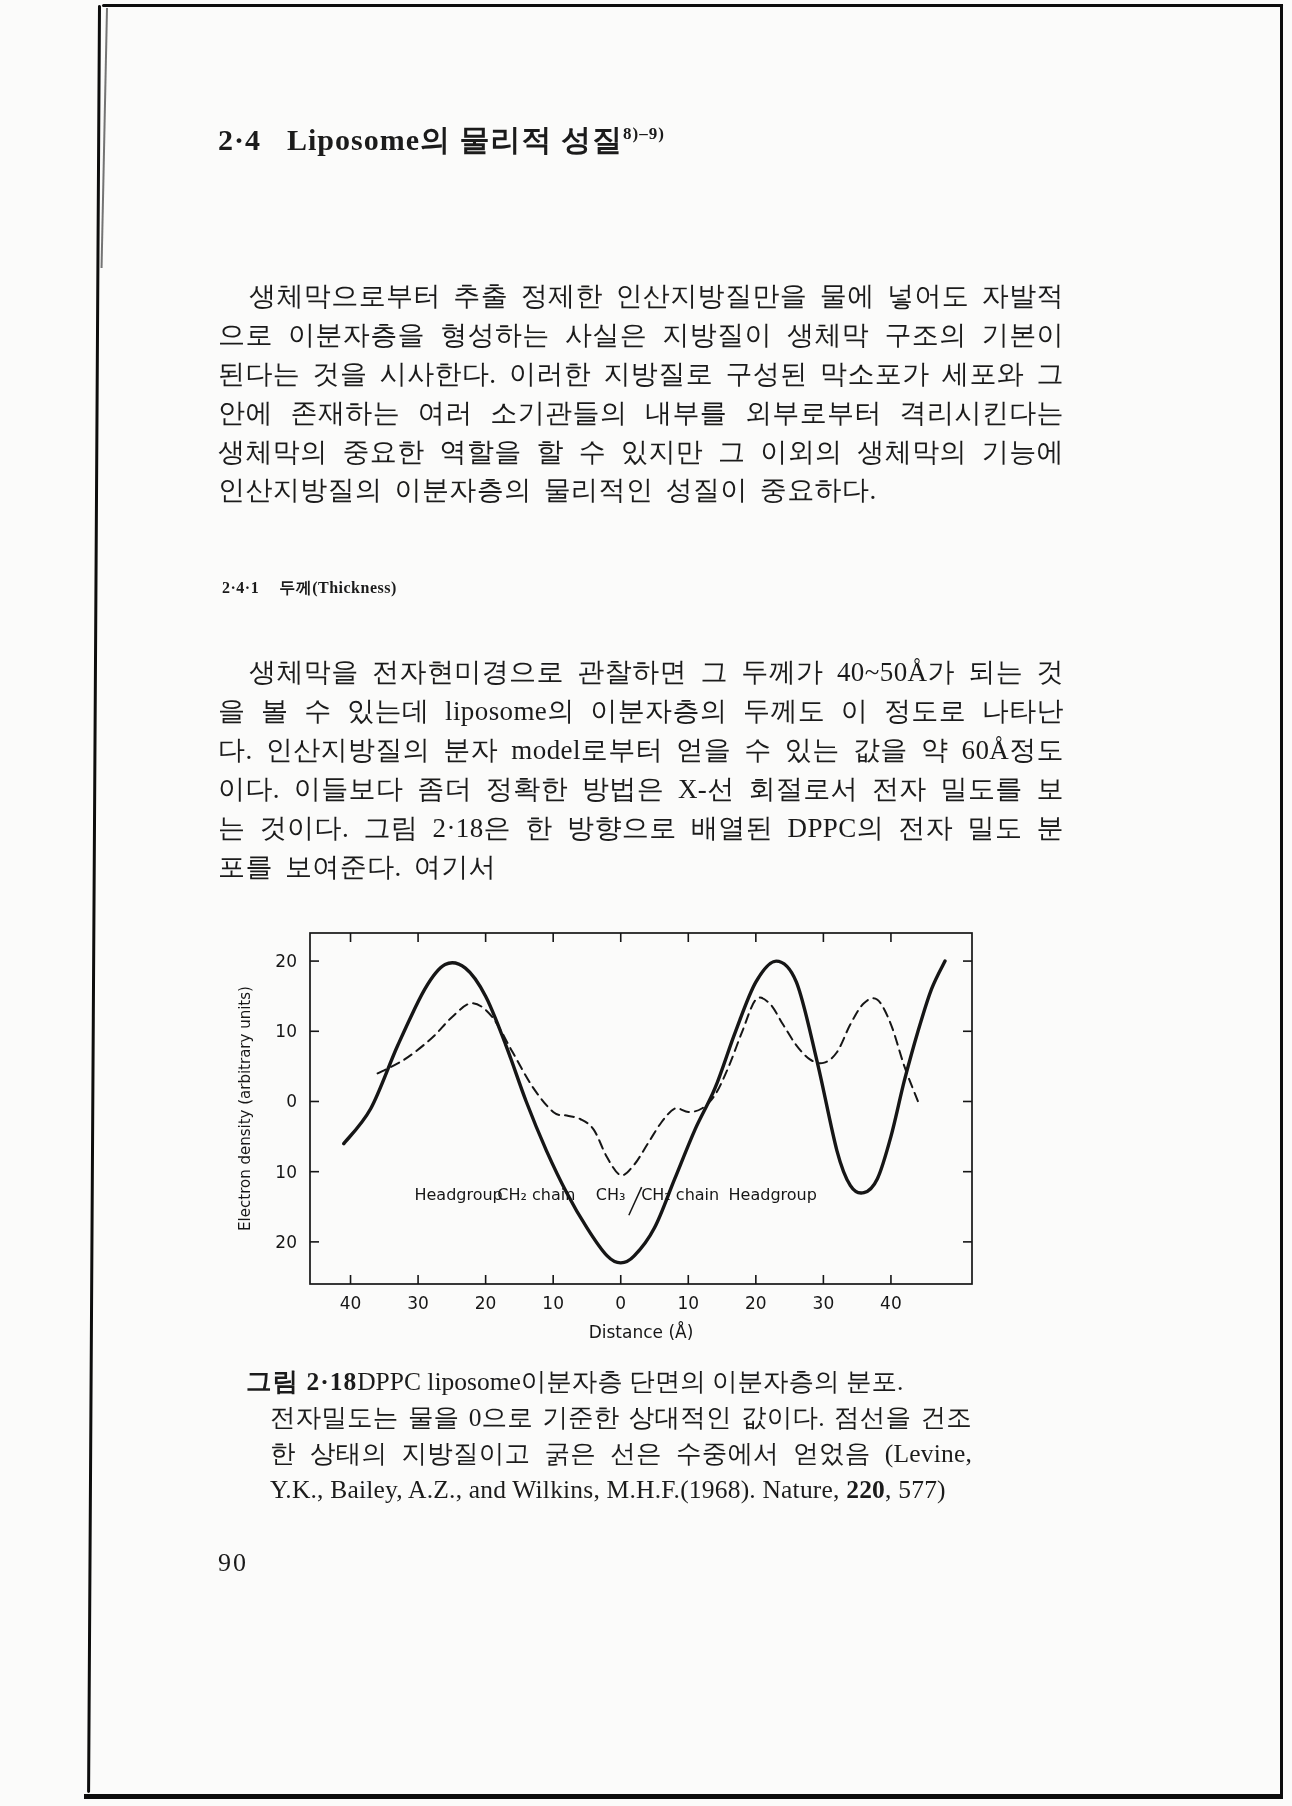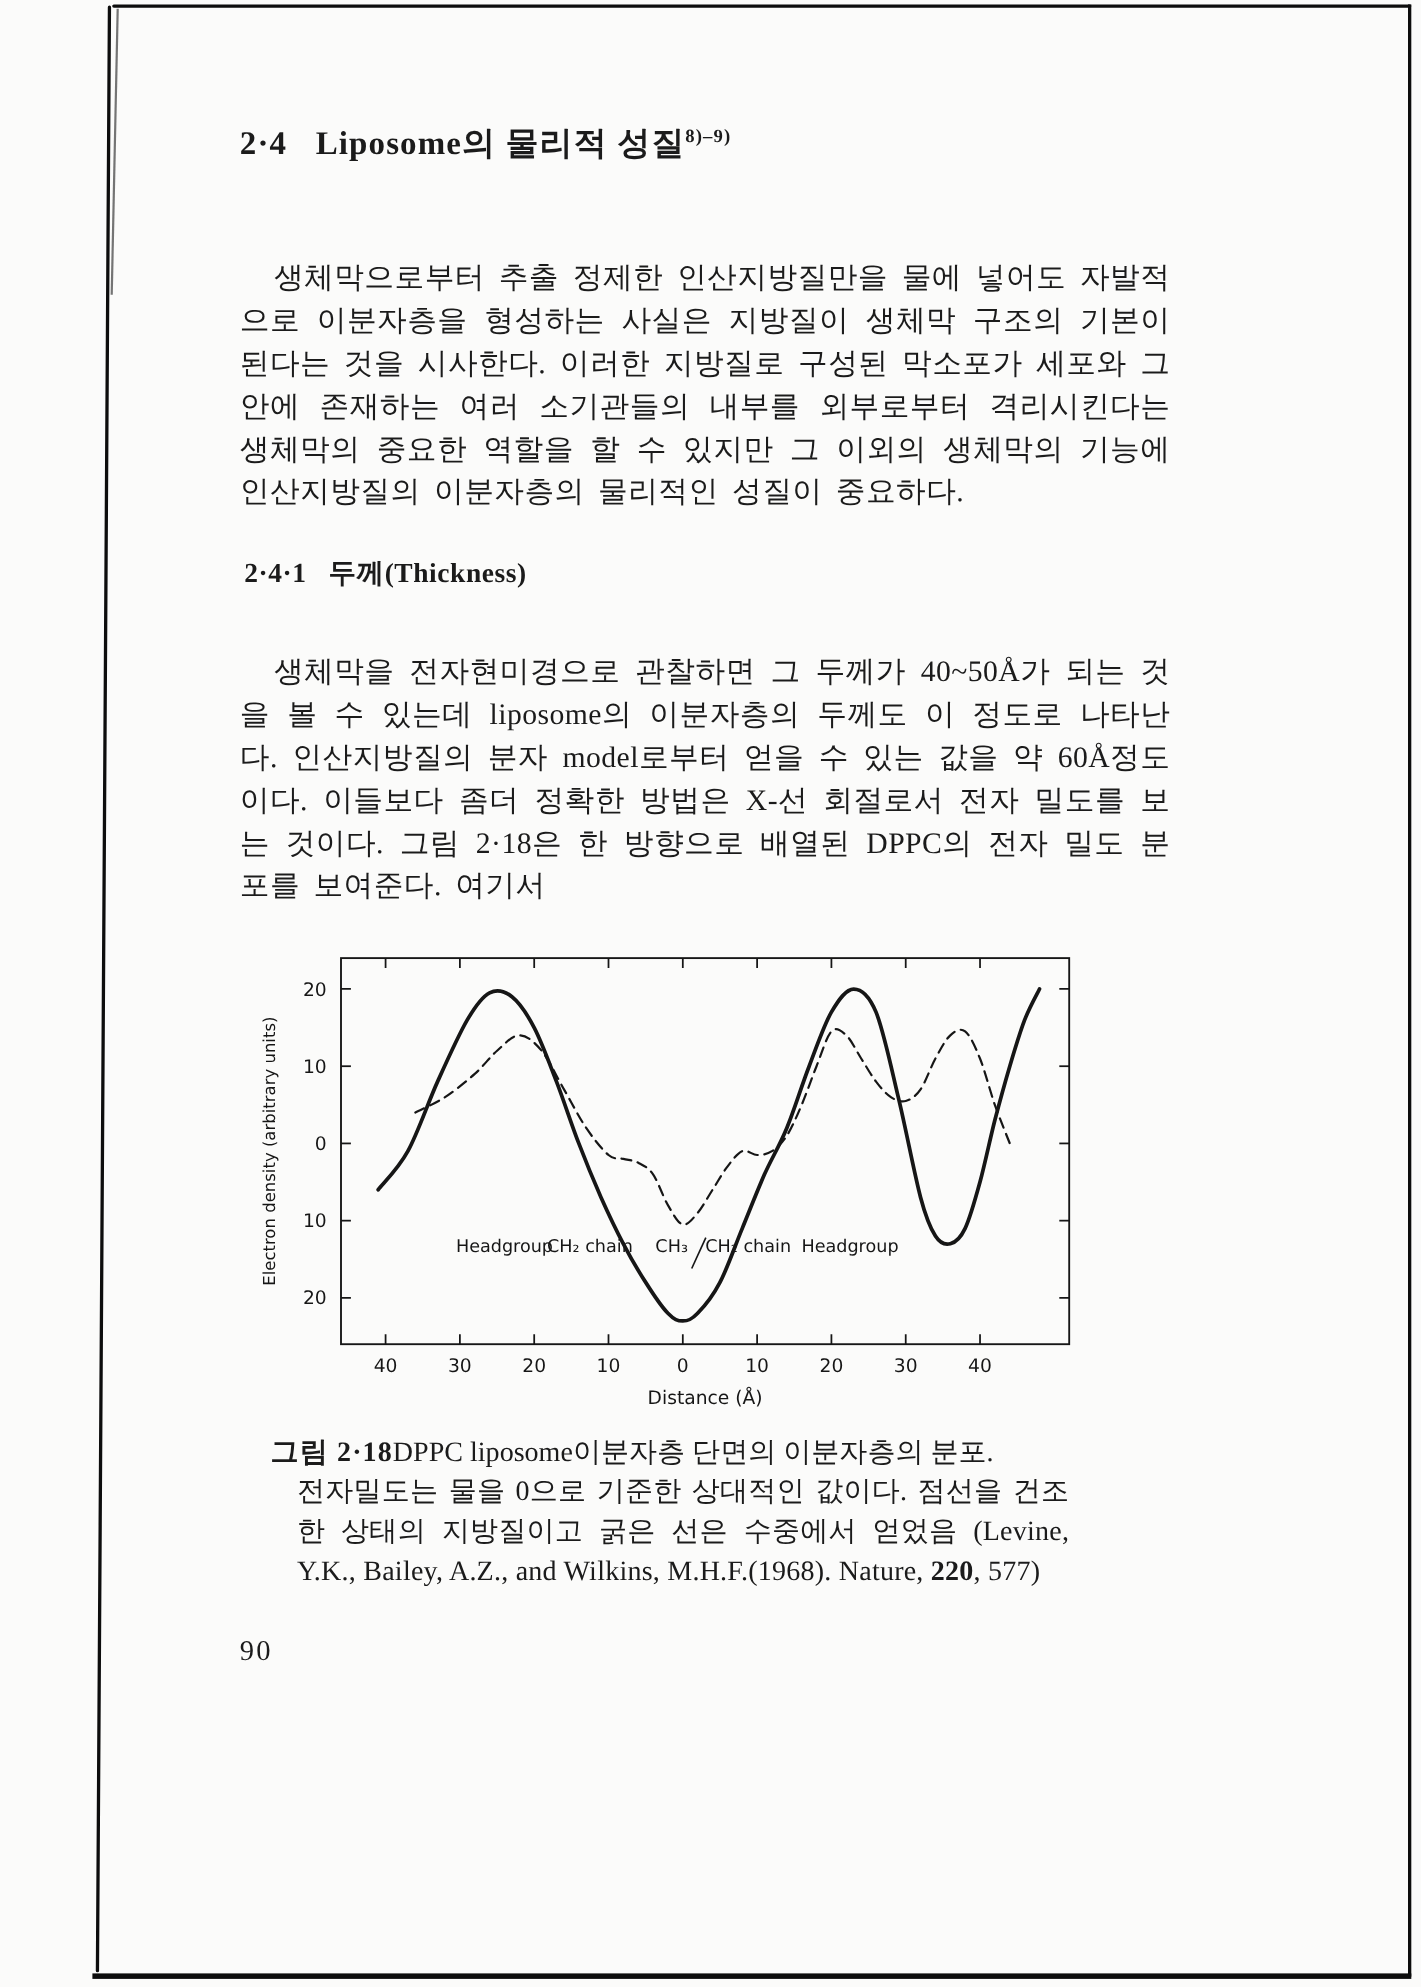--- a/index.html
+++ b/index.html
@@ -13,38 +13,38 @@
   }
   
   .edge-top    { position:absolute; top:4px;  left:102px; right:9px;  height:3px; background:#0d0d0d; border-radius:2px; }
   .edge-right  { position:absolute; top:4px;  right:9px;  bottom:9px; width:3px;  background:#0d0d0d; }
   .edge-bottom { position:absolute; left:84px; right:9px; bottom:7px; height:5px; background:#0d0d0d; }
   .edge-left   { position:absolute; top:5px;  left:98px;  height:1788px; width:3px; background:#0d0d0d;
                  transform:rotate(0.35deg); transform-origin:top left; border-radius:3px; }
   .edge-curl   { position:absolute; top:8px; left:106px; height:260px; width:2px; background:#3a3a3a;
                  transform:rotate(1.2deg); transform-origin:top left; opacity:.7; }
 
-  .page { position:absolute; top:6px; left:0; width:1292px; padding:104px 228px 0 218px; }
+  .page { position:absolute; top:16px; left:0; width:1292px; padding:104px 228px 0 218px; }
 
   .sec-title { font-size:30px; font-weight:bold; letter-spacing:1px; }
   .sec-title .sec-num { margin-right:26px; }
   .sec-title sup { font-size:17px; font-weight:bold; }
 
   .body-par {
-    margin-top:82px;
+    margin-top:116px;
     font-size:27px;
     line-height:1.44;
     text-align:justify;
     text-indent:1.15em;
     letter-spacing:0.4px;
     word-spacing:5px;
   }
   .body-par.second { margin-top:54px; }
 
-  .sub-title { margin-top:38px; font-size:25px; font-weight:bold; letter-spacing:0.5px; padding-left:4px; }
+  .sub-title { margin-top:68px; font-size:16px; font-weight:bold; letter-spacing:0.5px; padding-left:4px; }
   .sub-title .sub-num { margin-right:20px; }
 
   figure { margin-top:32px; margin-left:12px; }
   .chart-svg { display:block; }
 
   .caption { margin-top:10px; font-size:25.5px; line-height:1.42; }
   .cap-line1 { margin-left:16px; }
   .cap-line1 b { letter-spacing:1px; }
   .cap-body { margin-left:40px; width:702px; text-align:justify; letter-spacing:0.2px; }
 

